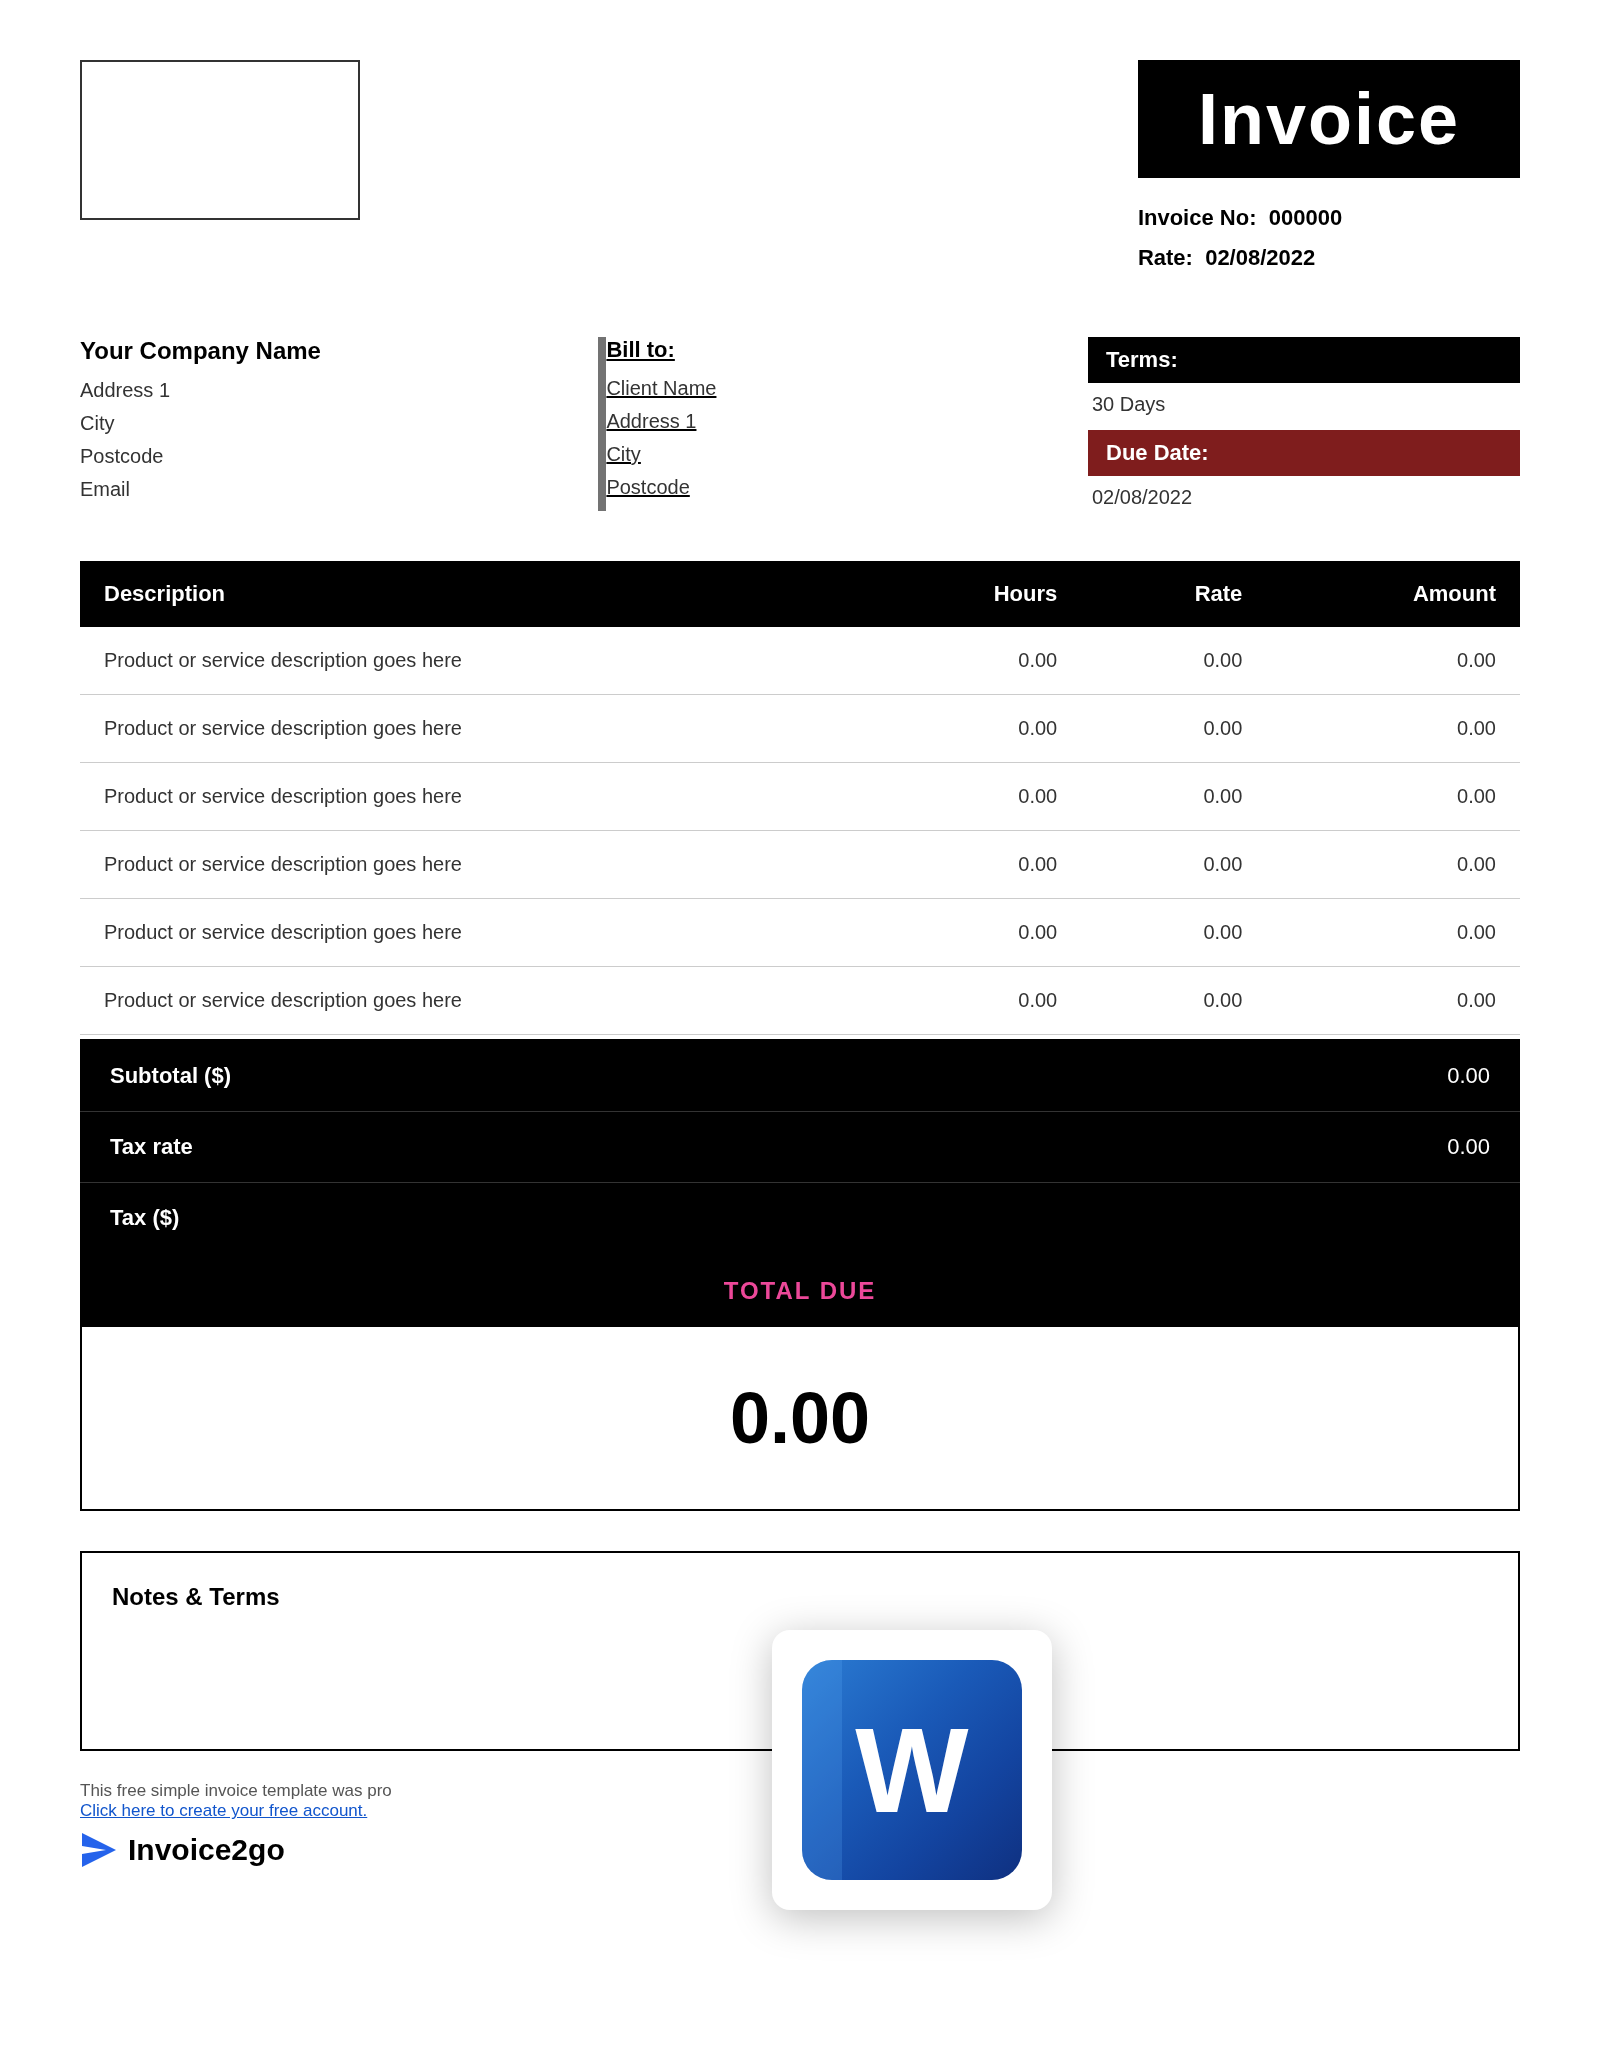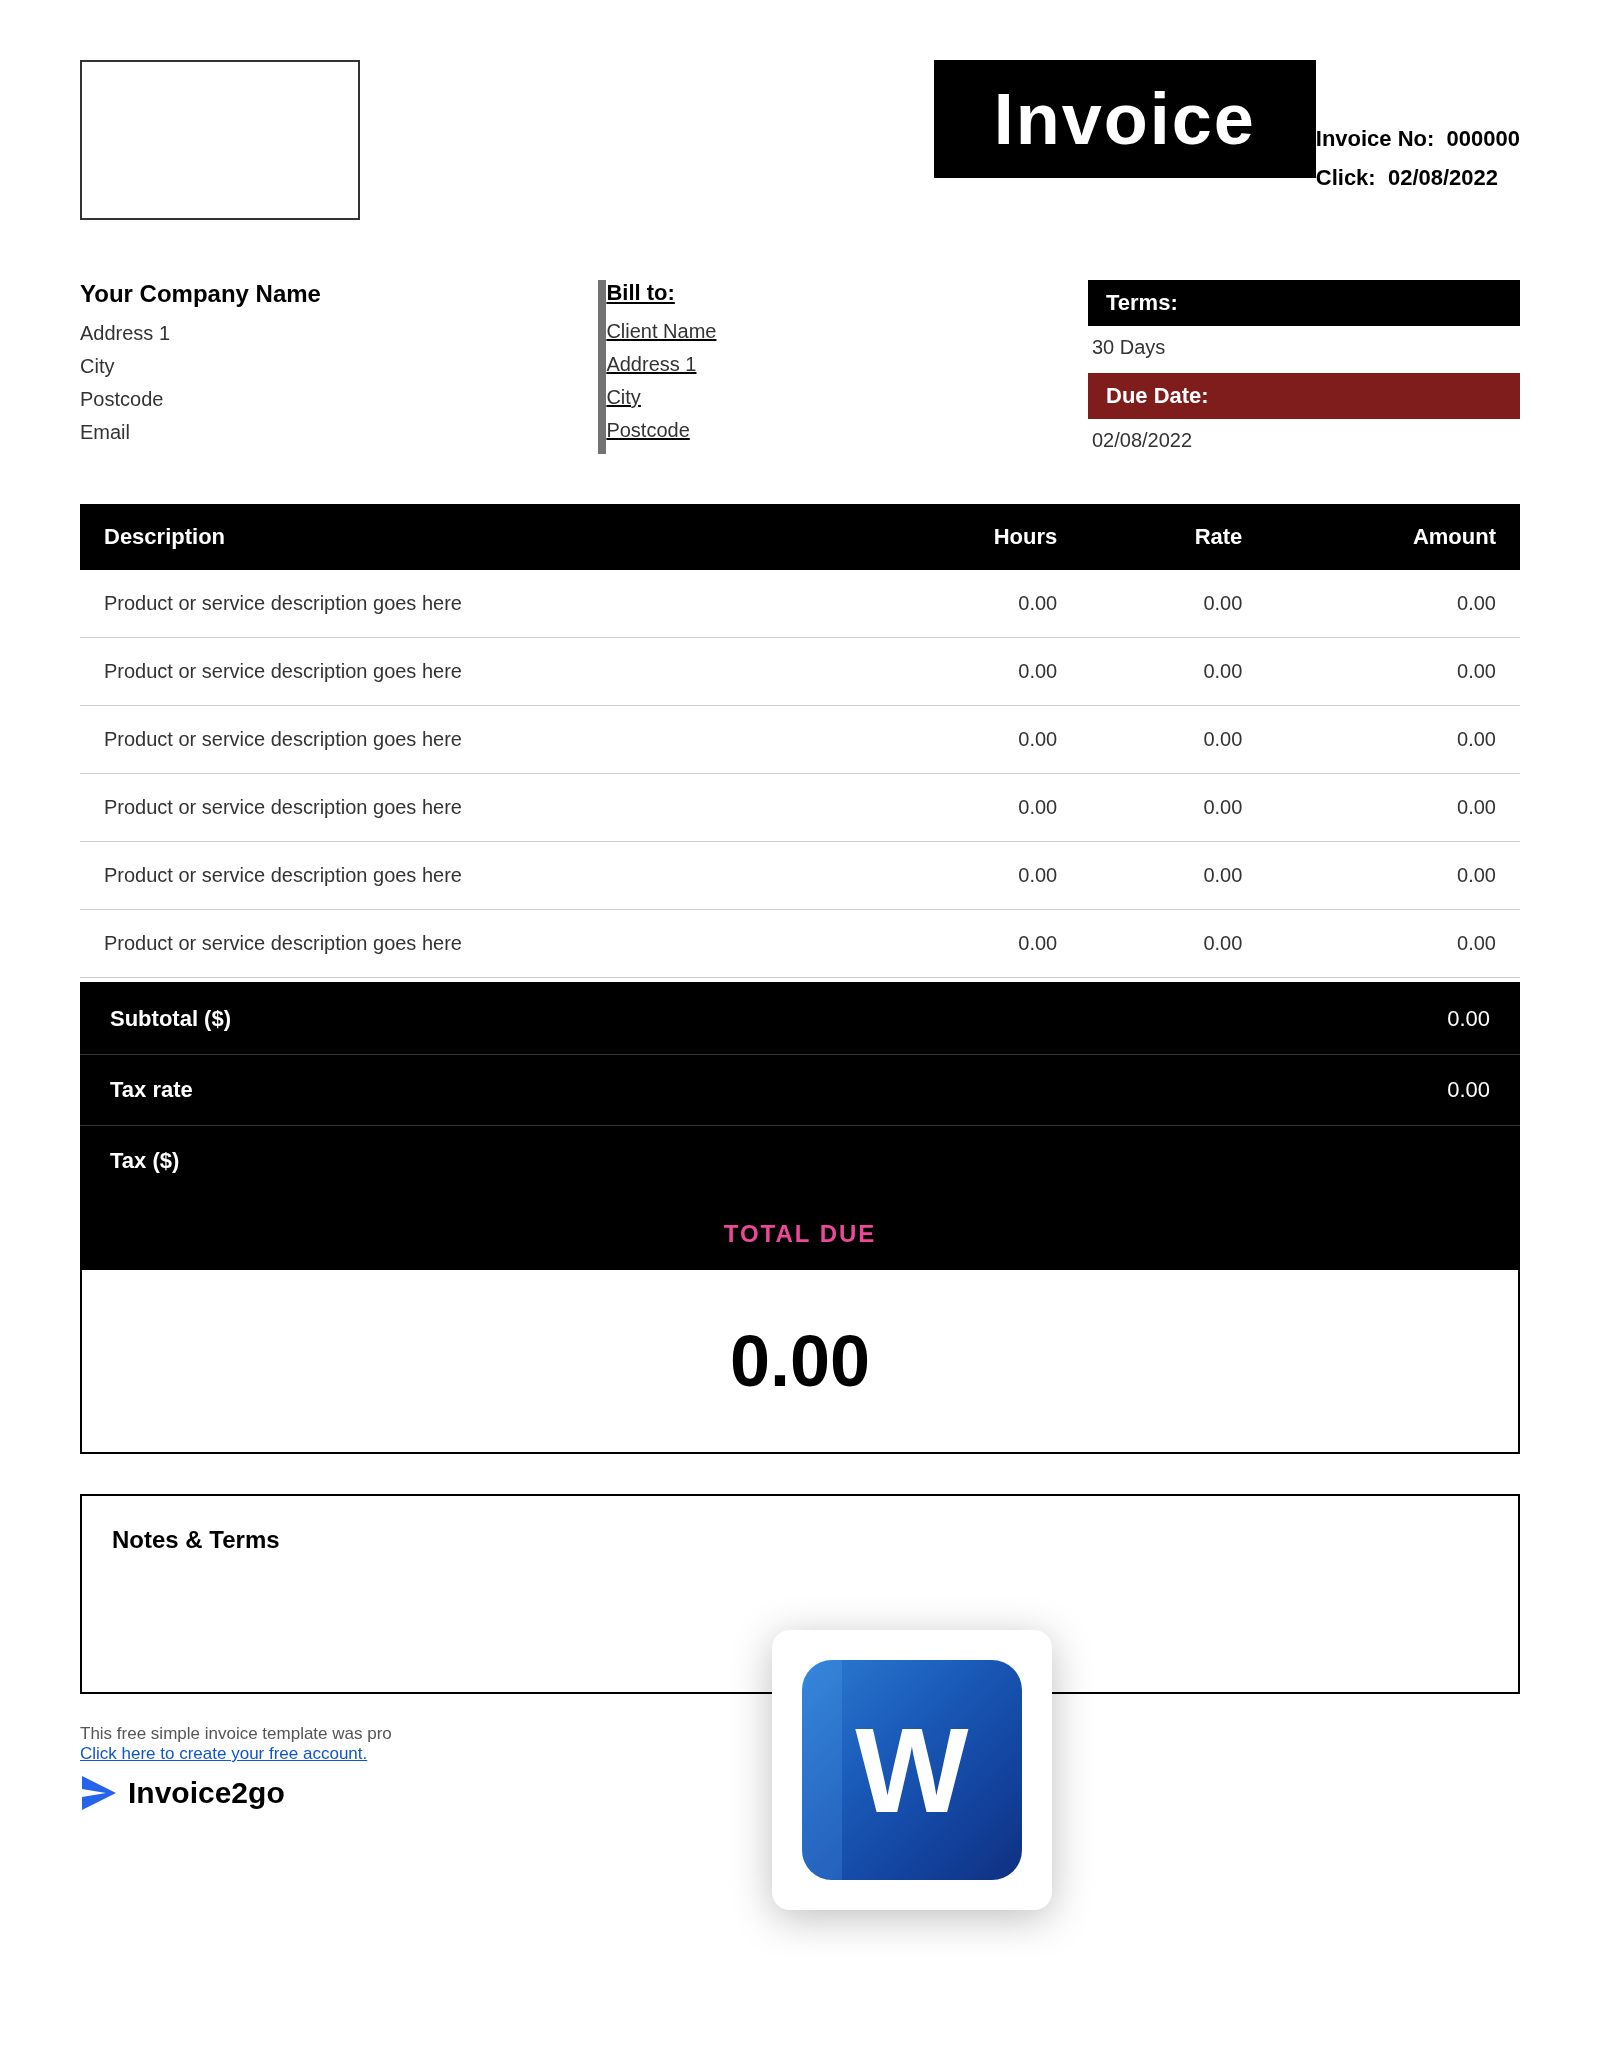--- a/index.html
+++ b/index.html
@@ -29,21 +29,21 @@
     }
 
     .logo-box {
       width: 280px;
       height: 160px;
       border: 2px solid #333;
     }
 
     .invoice-header-right {
       display: flex;
-      flex-direction: row;
+      flex-direction: column;
       align-items: flex-end;
     }
 
     .invoice-title-box {
       background: #000;
       color: #fff;
       padding: 18px 60px;
       font-size: 72px;
       font-weight: 900;
       letter-spacing: 2px;
@@ -323,21 +323,21 @@
   <div class="header">
     <div class="logo-box"></div>
     <div class="invoice-header-right">
       <div class="invoice-title-box">Invoice</div>
       <div class="invoice-meta">
         <div>
           <span style="font-weight:700;">Invoice No:</span>
           &nbsp;<span>000000</span>
         </div>
         <div>
-          <span style="font-weight:700;">Click:</span>
+          <span style="font-weight:700;">Rate:</span>
           &nbsp;<span>02/08/2022</span>
         </div>
       </div>
     </div>
   </div>
 
   <div class="info-section">
     <div class="company-info">
       <div class="company-name">Your Company Name</div>
       <p>Address 1</p>

